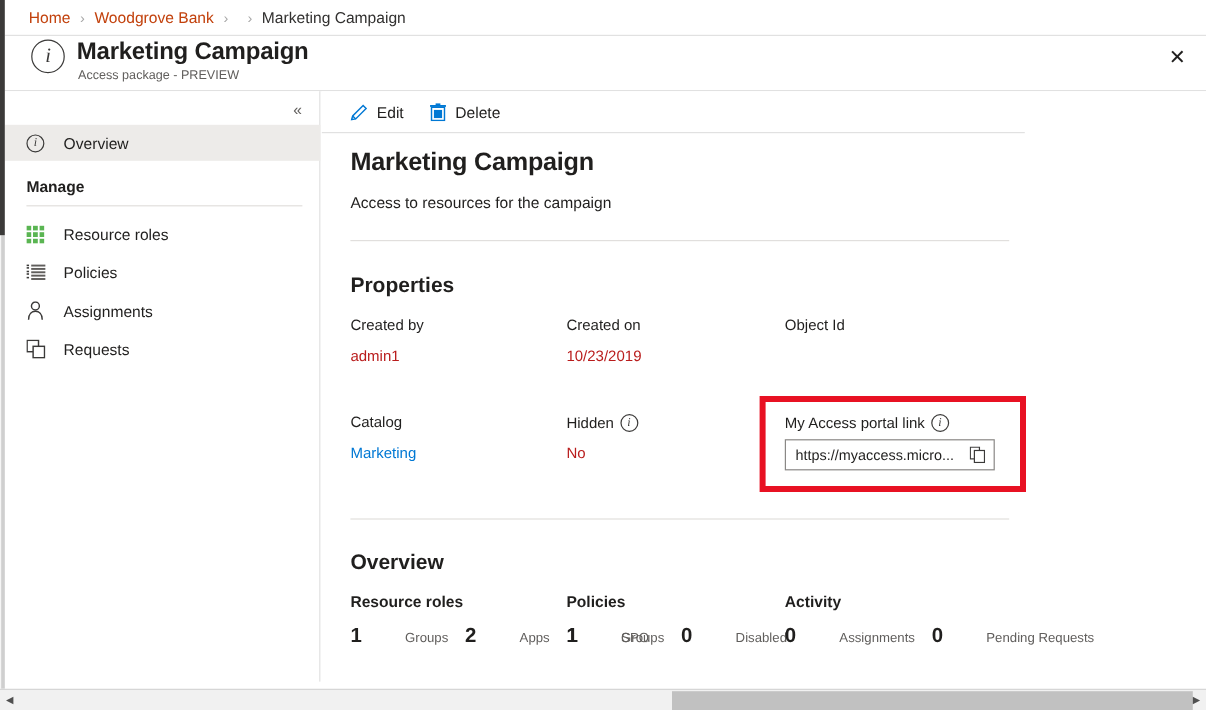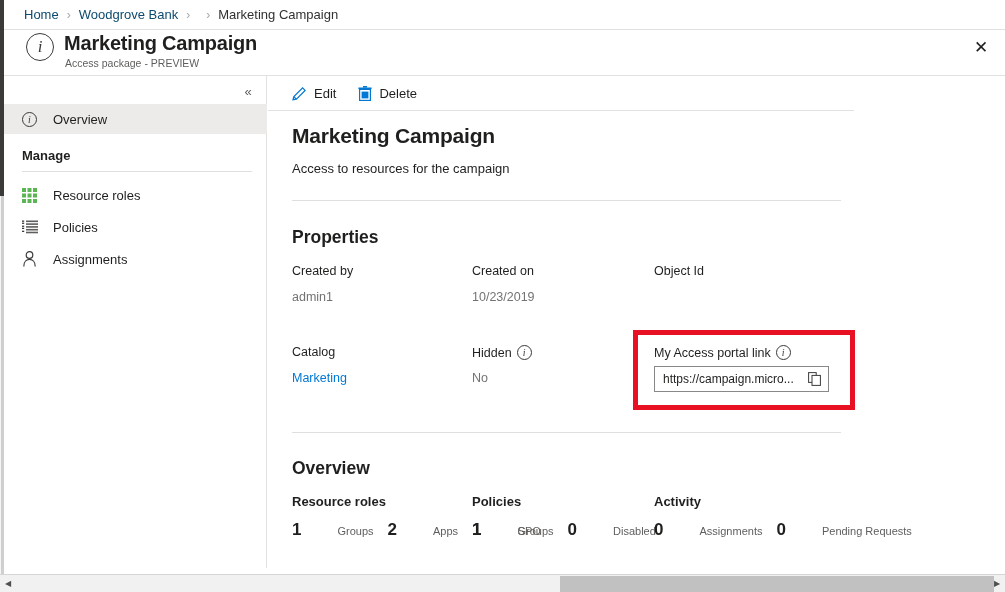--- a/index.html
+++ b/index.html
@@ -23,21 +23,21 @@
     width: 1005px; height: 30px;
     background: #ffffff;
     border-bottom: 1px solid #e1e1e1;
     display: flex;
     align-items: center;
     padding-left: 24px;
     box-sizing: border-box;
   }
   .crumb {
     font-size: 13px;
-    color: #0c4a6e;
+    color: #c2410c;
     cursor: pointer;
     white-space: nowrap;
   }
   .crumb.current {
     color: #323130;
     cursor: default;
   }
   .crumb-sep {
     font-size: 12px;
     color: #a8a8a8;
@@ -208,21 +208,21 @@
     position: absolute; left: 24px;
     font-size: 17.5px; font-weight: 700; color: #201f1e;
   }
   .prop-label {
     position: absolute;
     font-size: 12.5px; color: #201f1e;
     display: flex; align-items: center; gap: 5px;
   }
   .prop-value {
     position: absolute;
-    font-size: 12.5px; color: #737373;
+    font-size: 12.5px; color: #b91c1c;
   }
   .prop-value.link { color: #0078d4; cursor: pointer; }
 
   .copybox {
     position: absolute;
     width: 175px; height: 26px;
     border: 1px solid #8a8886;
     background: #ffffff;
     display: flex;
     align-items: center;
@@ -372,20 +372,29 @@
   <div class="nav-item" style="top:168px;">
     <span class="nav-ico">
       <svg width="15" height="16" viewBox="0 0 15 16">
         <circle cx="7.5" cy="4" r="3.3" fill="none" stroke="#3b3a39" stroke-width="1.2"></circle>
         <path d="M1.8 15.4 C1.8 10.6 4.6 8.4 7.5 8.4 C10.4 8.4 13.2 10.6 13.2 15.4" fill="none" stroke="#3b3a39" stroke-width="1.2"></path>
       </svg>
     </span>
     <span>Assignments</span>
   </div>
 
+  <div class="nav-item" style="top:200px;">
+    <span class="nav-ico">
+      <svg width="16" height="16" viewBox="0 0 16 16">
+        <rect x="0.6" y="0.6" width="9.5" height="9.5" fill="none" stroke="#3b3a39" stroke-width="1.2"></rect>
+        <rect x="5.6" y="5.6" width="9.5" height="9.5" fill="#ffffff" stroke="#3b3a39" stroke-width="1.2"></rect>
+      </svg>
+    </span>
+    <span>Requests</span>
+  </div>
 </div>
 
 <div class="content">
 
   <div class="cmdbar">
     <div class="cmd">
       <span class="ico">
         <svg width="15" height="15" viewBox="0 0 15 15">
           <path d="M1 13.7 L1.9 10.6 L10.6 1.9 L13.1 4.4 L4.4 13.1 Z" fill="none" stroke="#0078d4" stroke-width="1.2"></path>
           <path d="M1.9 10.6 L4.4 13.1" stroke="#0078d4" stroke-width="1.2"></path>
@@ -428,21 +437,21 @@
   </div>
   <div class="prop-label" style="left:386px; top:269px;">
     <span>My Access portal link</span>
     <span class="small-i">i</span>
   </div>
 
   <div class="prop-value link" style="left:24px; top:295px;">Marketing</div>
   <div class="prop-value" style="left:204px; top:295px;">No</div>
 
   <div class="copybox" style="left:386px; top:290px;">
-    <span class="val">https://campaign.micro...</span>
+    <span class="val">https://myaccess.micro...</span>
     <span class="copy-btn">
       <svg width="13" height="14" viewBox="0 0 13 14">
         <rect x="0.6" y="0.6" width="7.6" height="9.8" fill="none" stroke="#3b3a39" stroke-width="1"></rect>
         <rect x="4" y="3.4" width="8.4" height="10" fill="#ffffff" stroke="#3b3a39" stroke-width="1"></rect>
       </svg>
     </span>
   </div>
 
   <div class="divider" style="top:356px;"></div>
 

